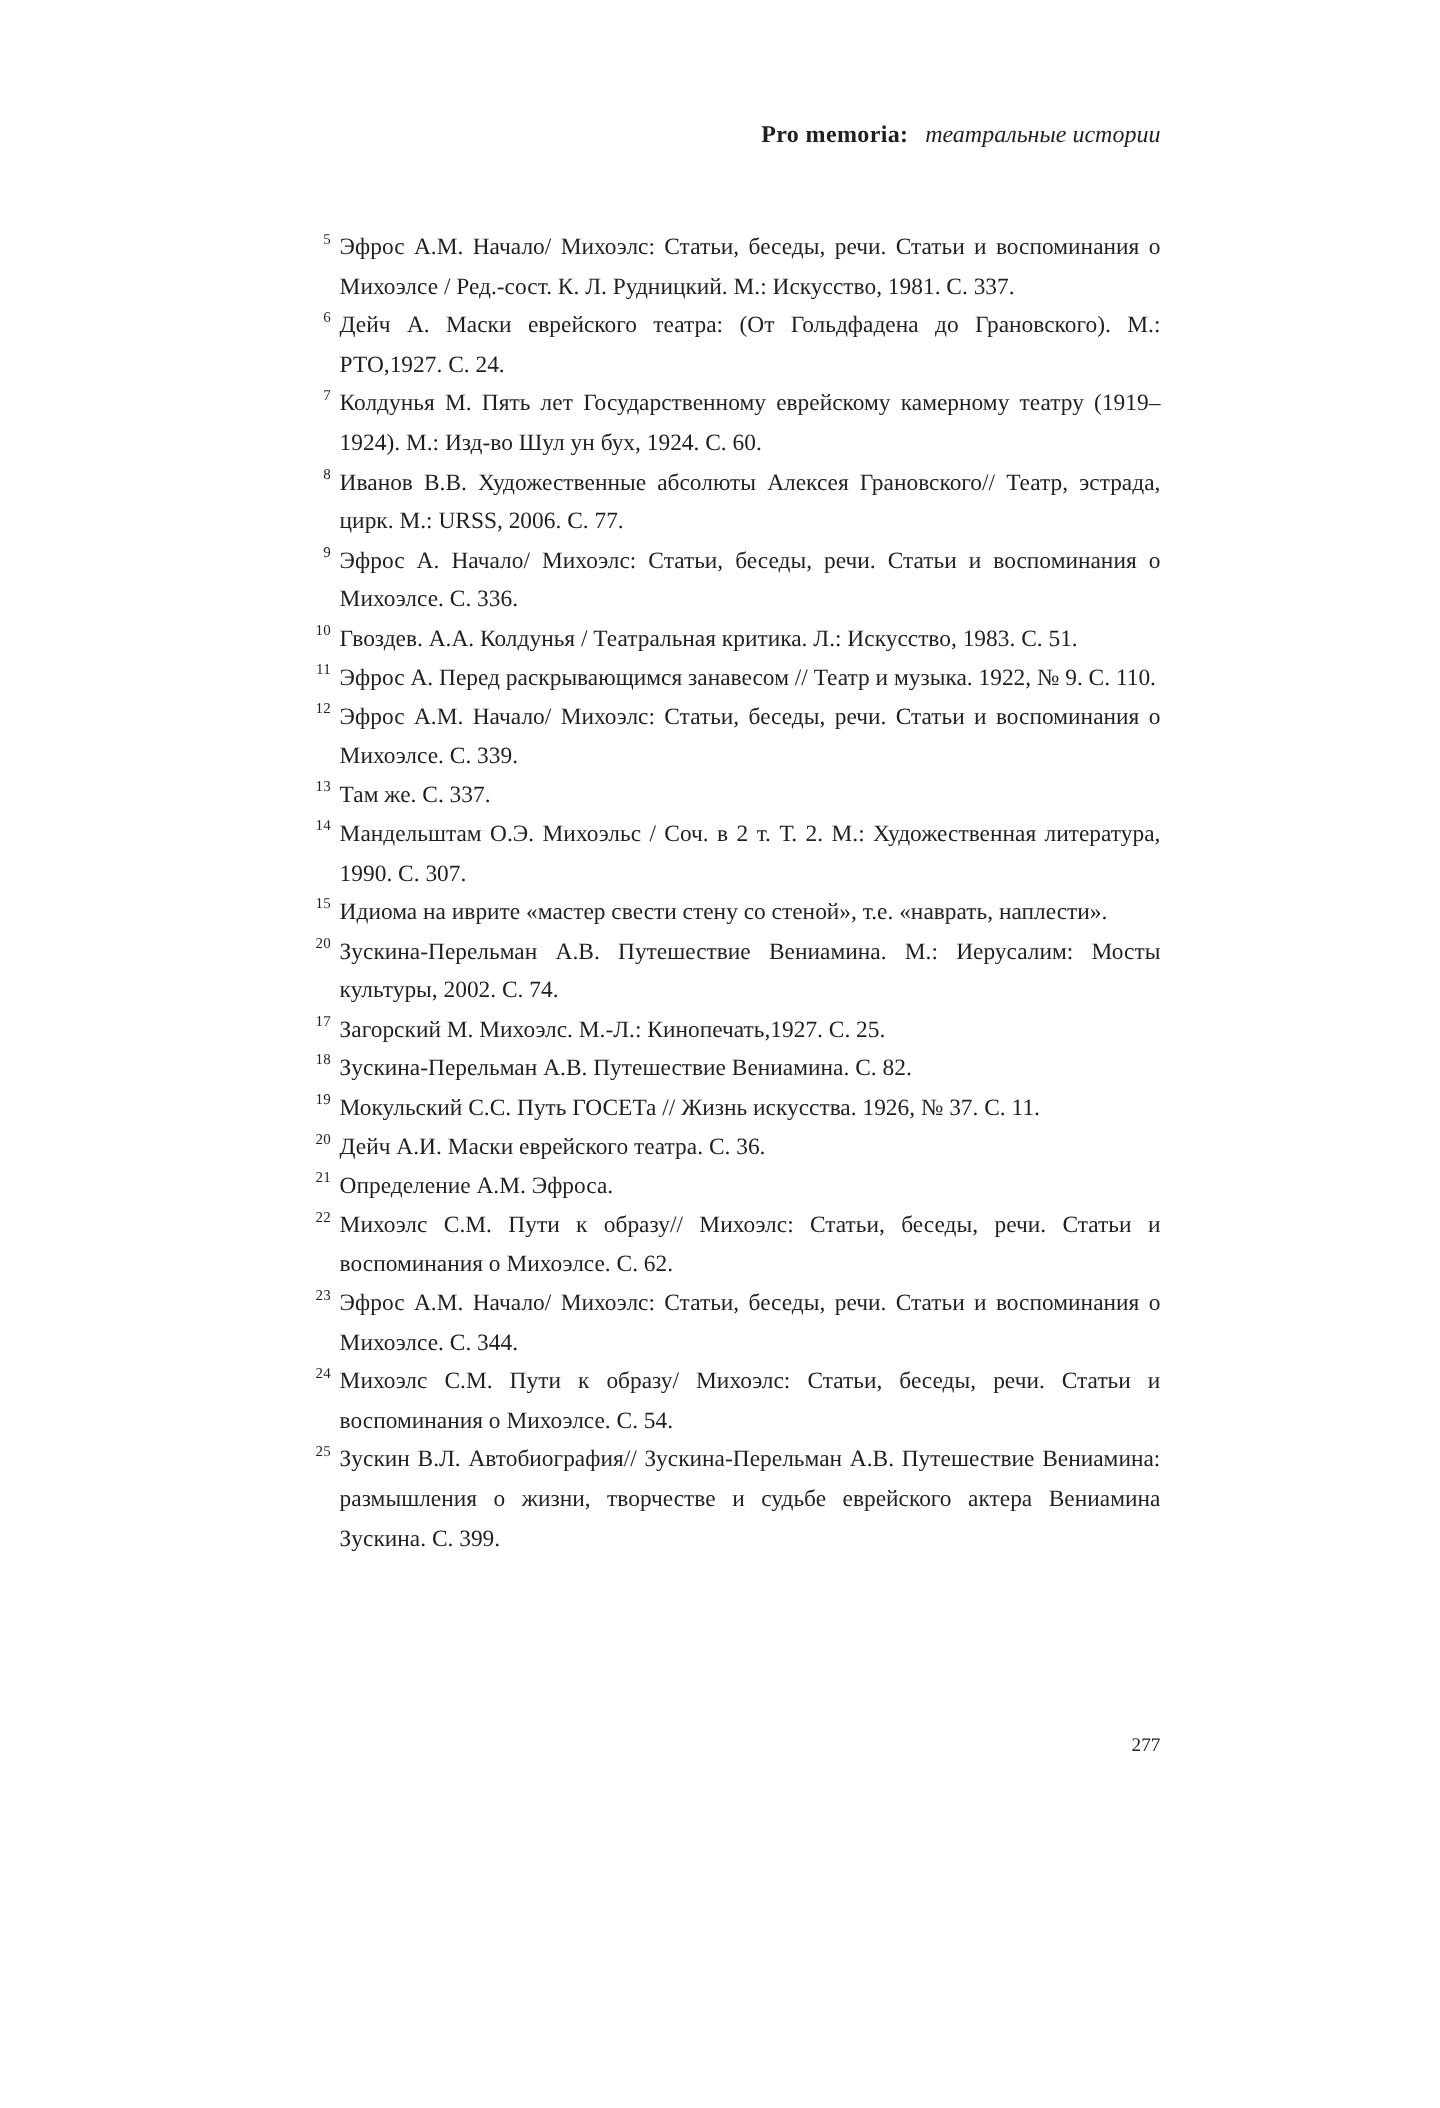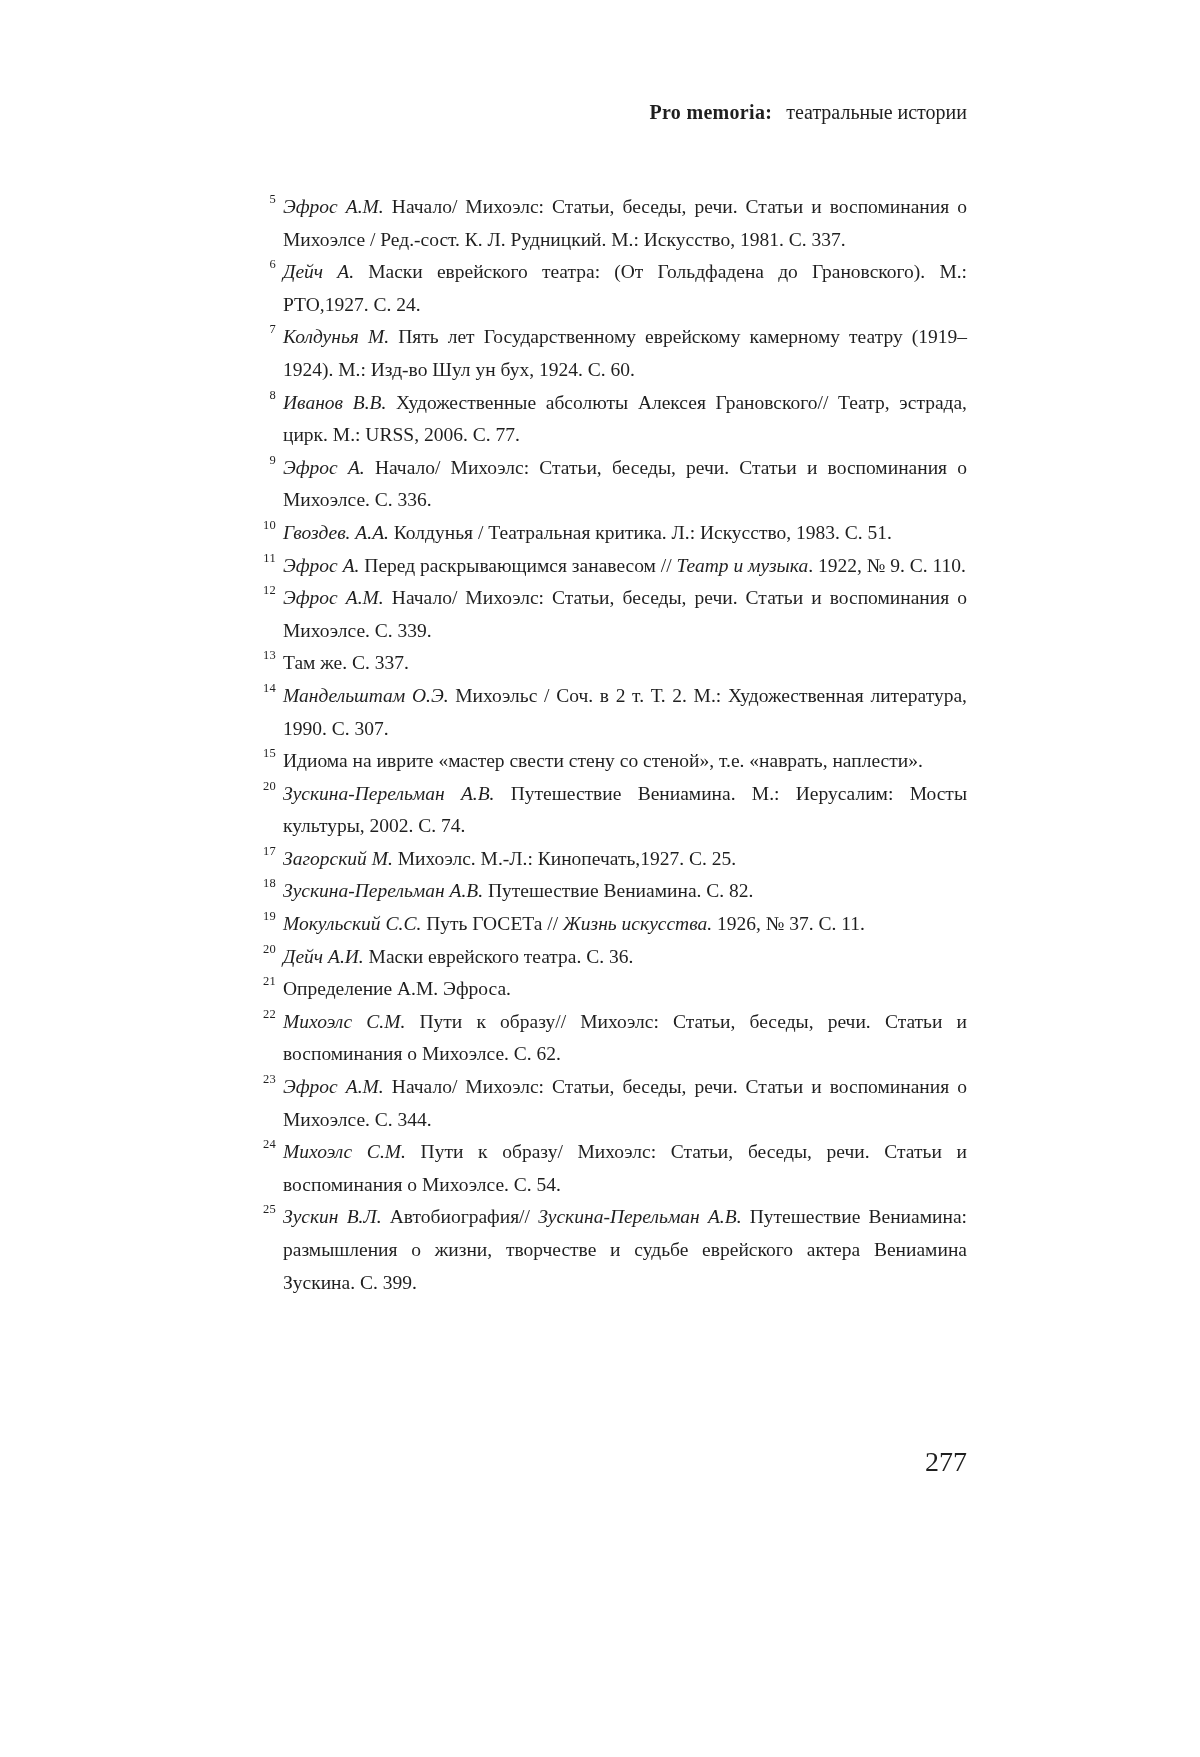--- a/index.html
+++ b/index.html
@@ -28,20 +28,21 @@
     text-align: right;
     font-size: 20px;
     white-space: nowrap;
   }
   .running-header .hdr-bold {
     font-weight: bold;
     letter-spacing: 0.3px;
     text-align: right;
   }
   .running-header .hdr-italic {
+    font-style: italic;
     margin-left: 14px;
     margin-top: 28px;
   }
   .footnote-list {
     position: absolute;
     top: 191px;
     left: 283px;
     width: 684px;
     font-size: 19.5px;
     line-height: 32.6px;
@@ -54,29 +55,28 @@
     position: absolute;
     left: -32px;
     top: 2px;
     width: 25px;
     text-align: right;
     font-size: 12.5px;
     line-height: 1;
     letter-spacing: 0.3px;
   }
   .it {
-    font-style: italic;
   }
   .page-number {
     position: absolute;
     top: 1446px;
     left: 283px;
     width: 684px;
     text-align: right;
-    font-size: 28px;
+    font-size: 16px;
   }
 </style>
 </head>
 <body>
 
 <div class="page">
 
   <div class="running-header">
     <span class="hdr-bold">Pro memoria:</span><span class="hdr-italic">театральные истории</span>
   </div>

